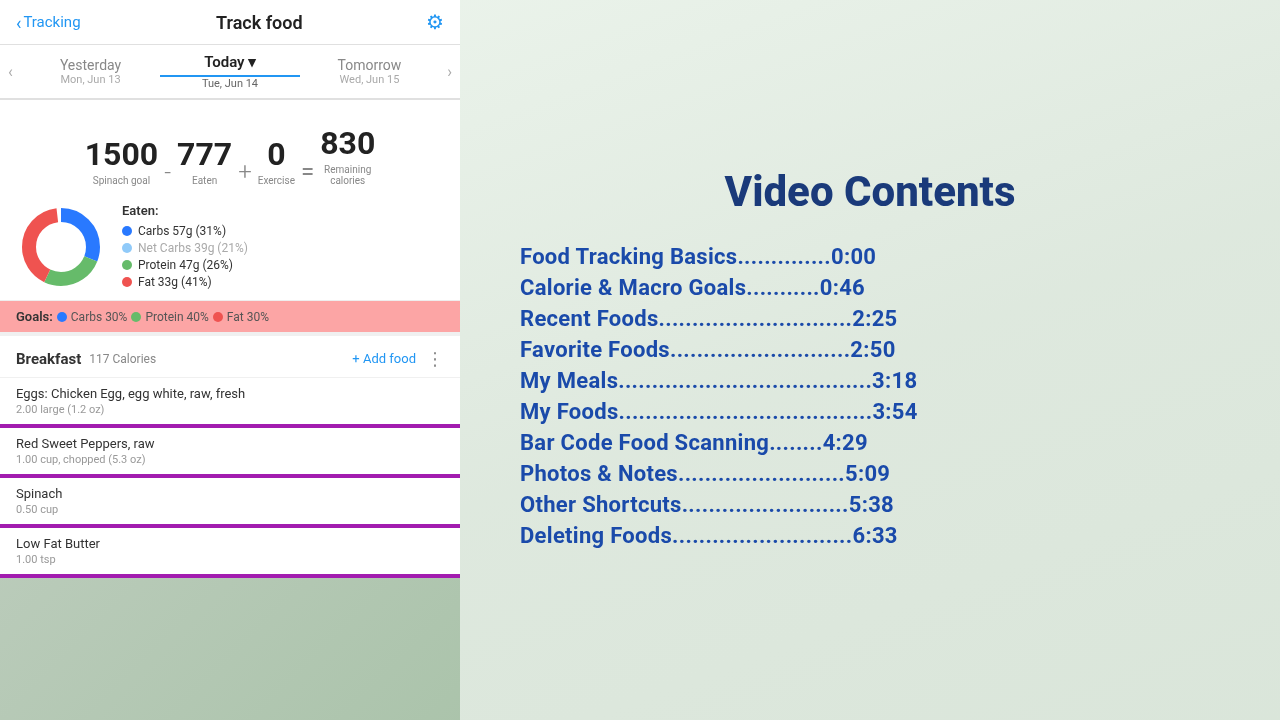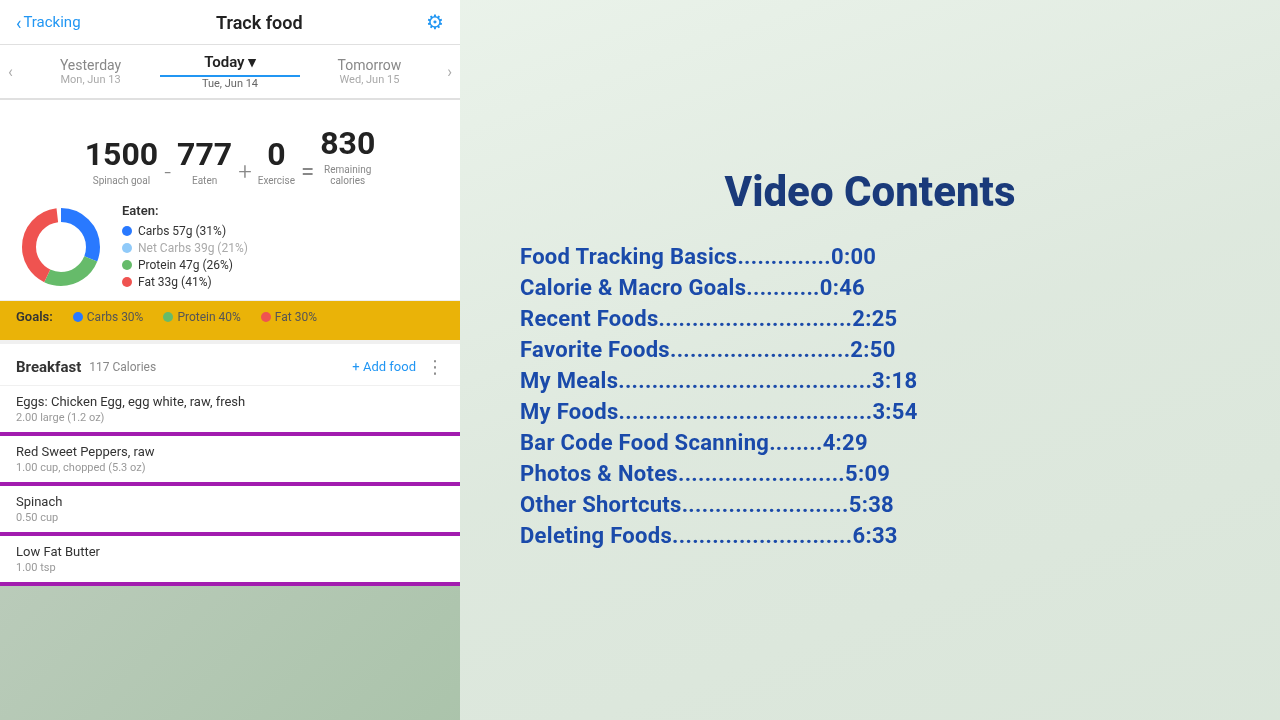--- a/index.html
+++ b/index.html
@@ -181,24 +181,24 @@
       color: #333;
     }
     .macro-text.muted {
       color: #aaa;
     }
 
     
     .goals-row {
       display: flex;
       align-items: center;
-      padding: 8px 16px 16px;
-      background: #eab308;
+      padding: 8px 16px 8px;
+      background: #fca5a5;
       border-bottom: 4px solid #f0f0f0;
-      gap: 20px;
+      gap: 4px;
     }
     .goals-label {
       font-size: 13px;
       font-weight: 600;
       color: #333;
     }
     .goal-item {
       display: flex;
       align-items: center;
       font-size: 12px;

